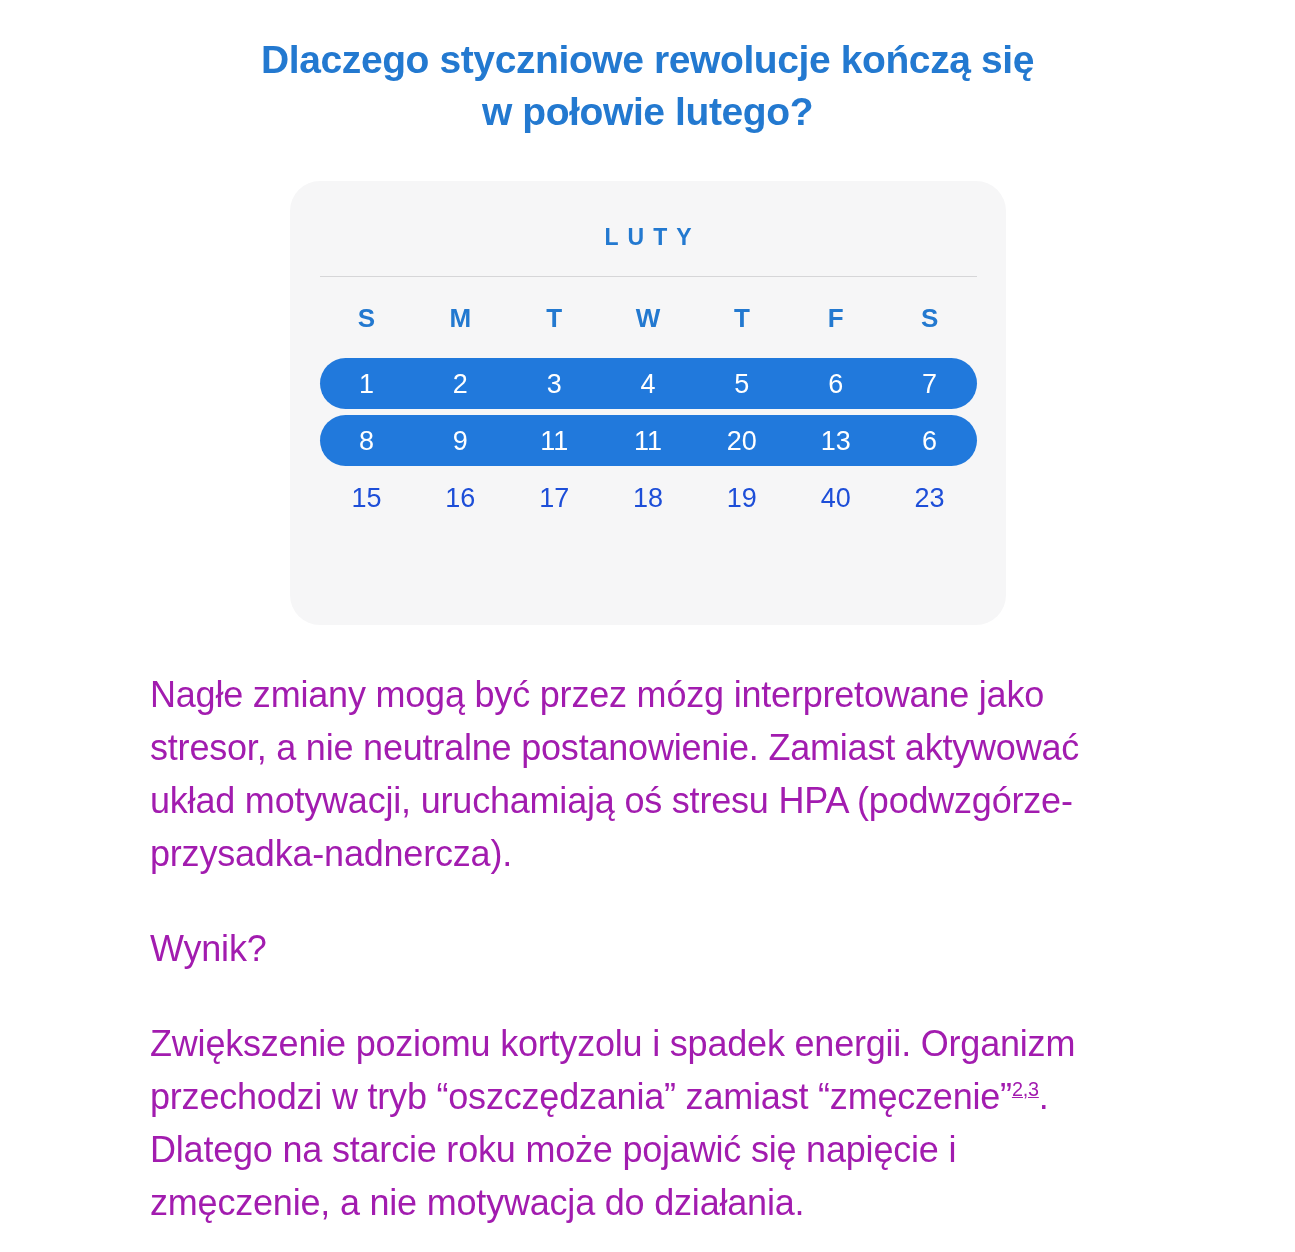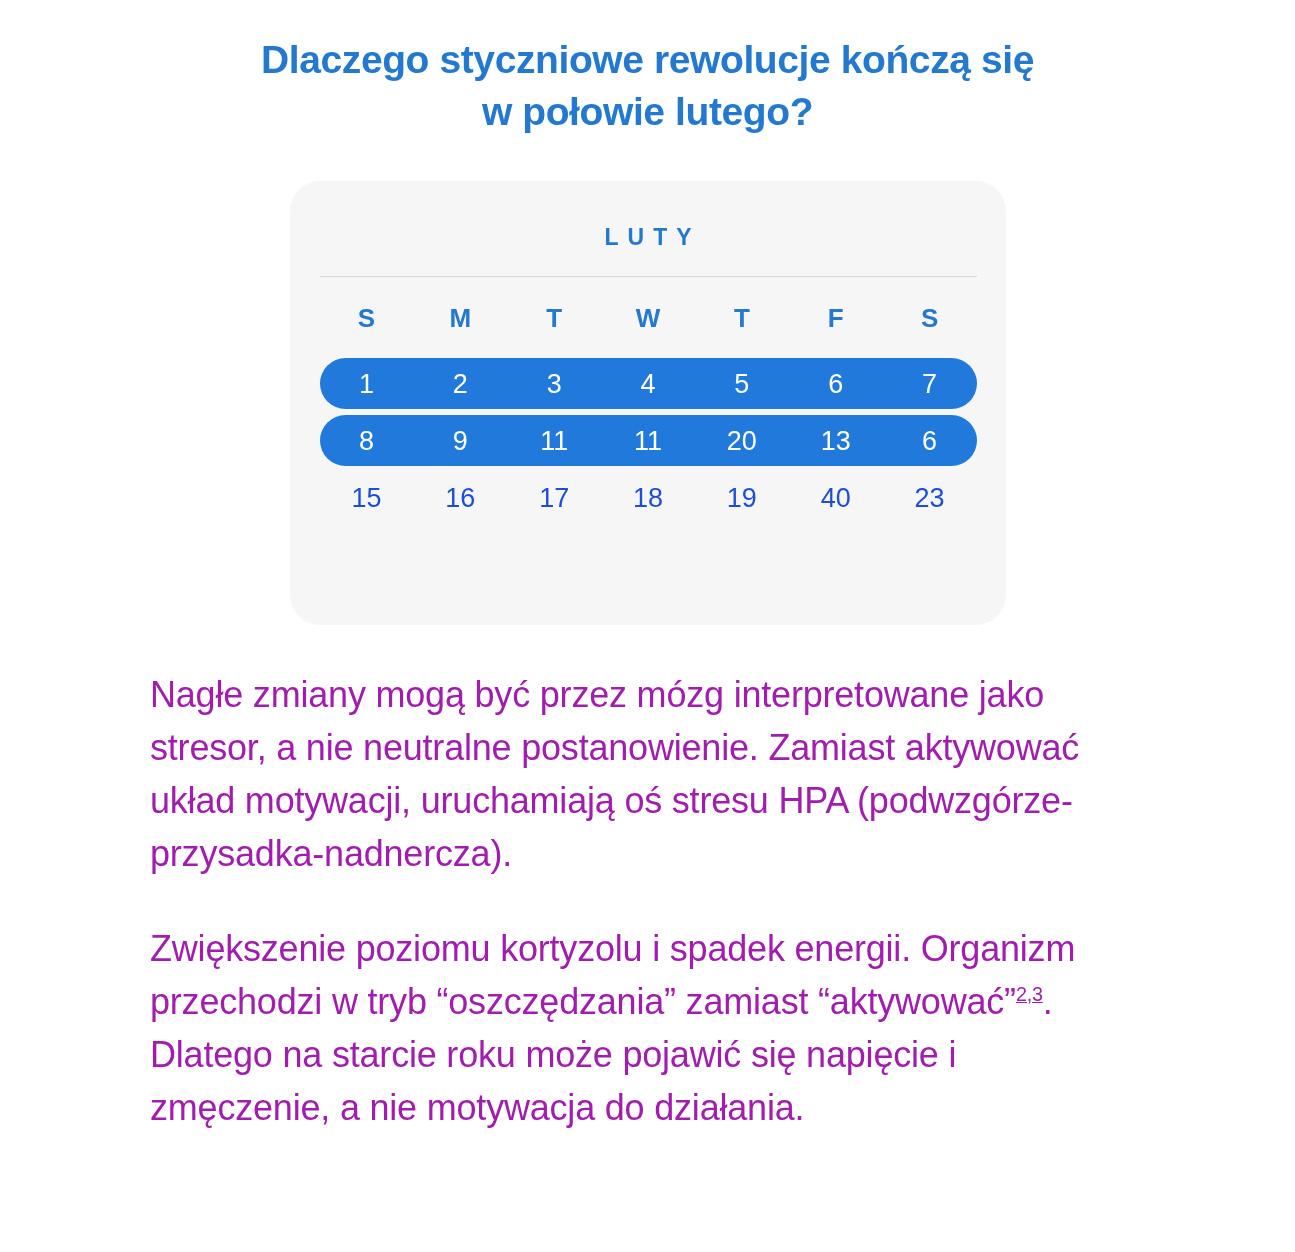--- a/index.html
+++ b/index.html
@@ -208,18 +208,19 @@
       </div>
 
 
     </div>
   </div>
 
   <div class="body-copy">
 
     <div class="para p1">Nagłe zmiany mogą być przez mózg interpretowane jako stresor, a nie neutralne postanowienie. Zamiast aktywować układ motywacji, uruchamiają oś stresu HPA (podwzgórze-przysadka-nadnercza).</div>
 
-
-    <div class="para p3"><span>Zwiększenie poziomu kortyzolu i spadek energii. Organizm przechodzi w tryb “oszczędzania” zamiast “aktywować”</span><sup>2,3</sup><span>. Dlatego na starcie roku może pojawić się napięcie i zmęczenie, a nie motywacja do działania.</span></div>
+    <div class="para p2">Wynik?</div>
+
+    <div class="para p3"><span>Zwiększenie poziomu kortyzolu i spadek energii. Organizm przechodzi w tryb “oszczędzania” zamiast “zmęczenie”</span><sup>2,3</sup><span>. Dlatego na starcie roku może pojawić się napięcie i zmęczenie, a nie motywacja do działania.</span></div>
 
   </div>
 
 </div>
 
 </body></html>

